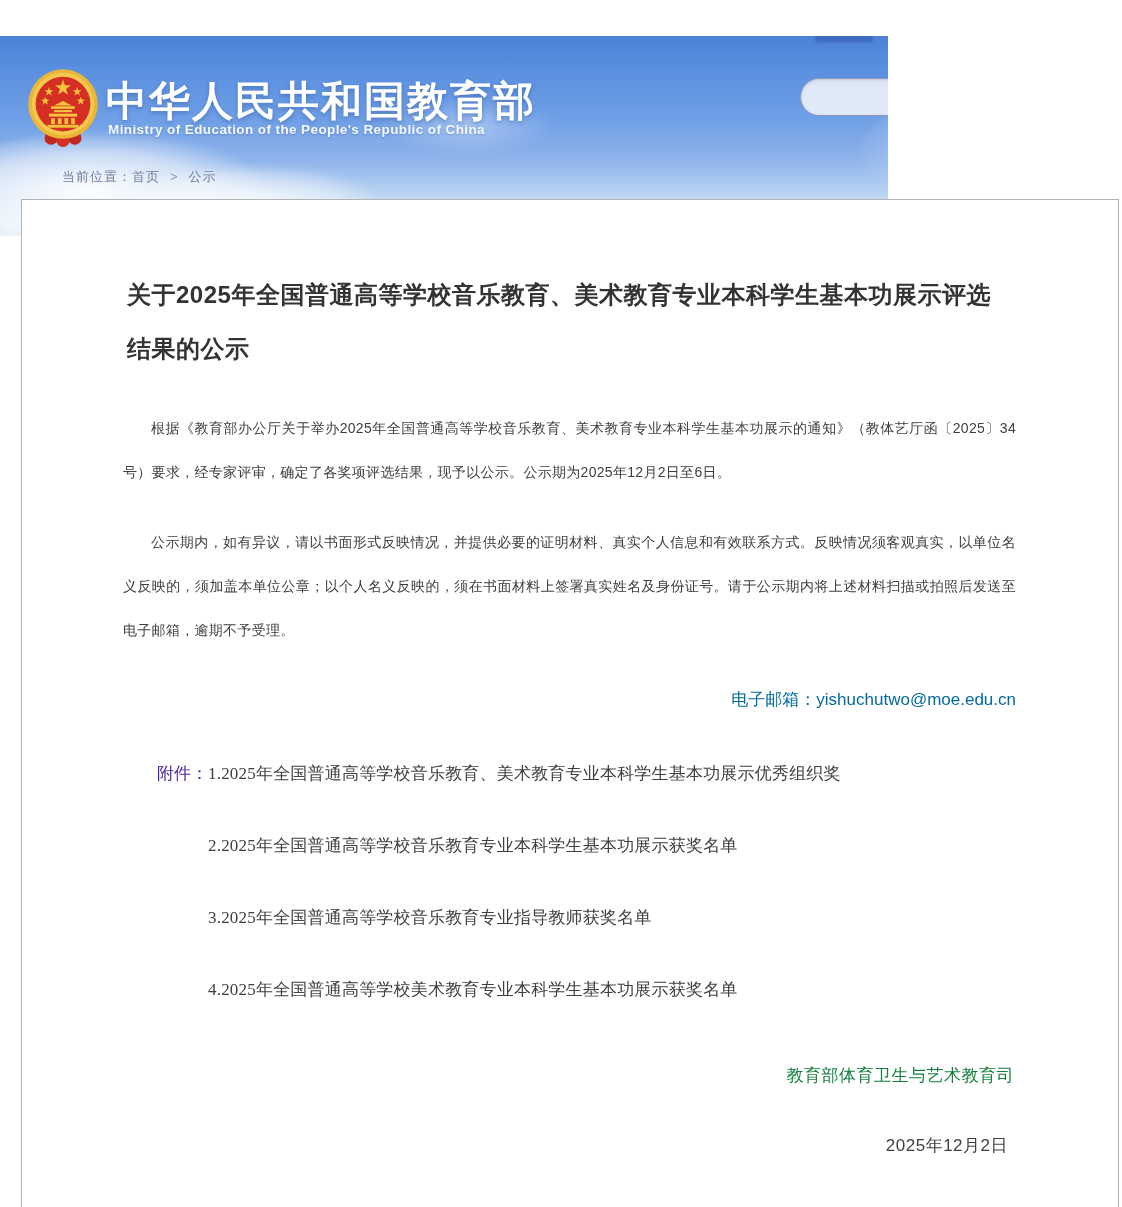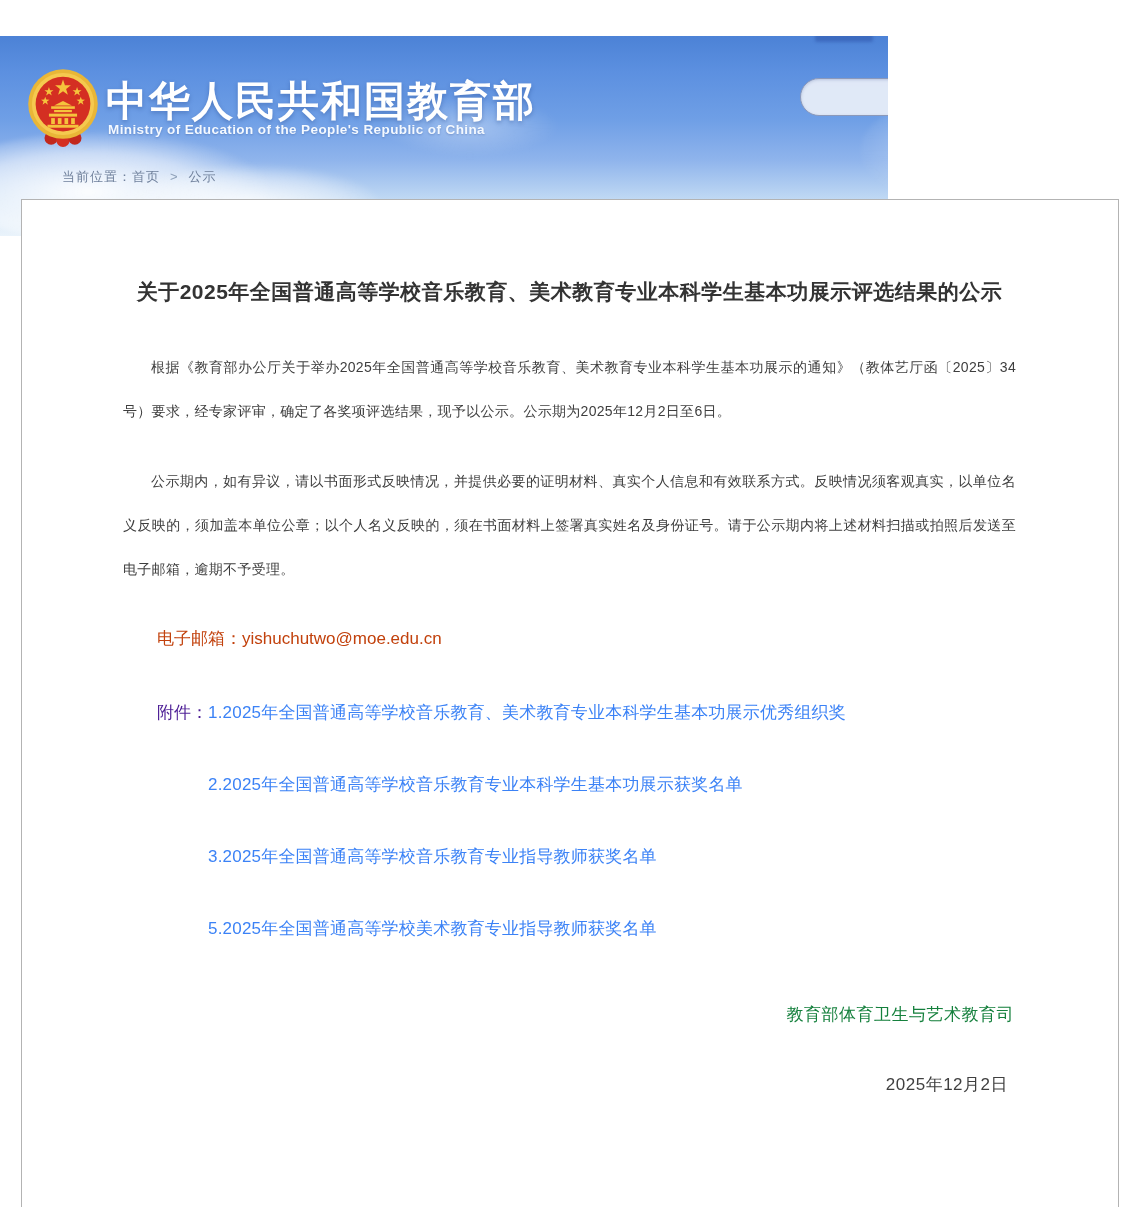--- a/index.html
+++ b/index.html
@@ -114,40 +114,40 @@
   .content-box {
     position: absolute; left: 21px; top: 199px;
     width: 1098px; height: 1060px;
     background: #ffffff;
     border: 1px solid #b3b3b3;
     padding: 62px 102px 0 101px;
   }
 
   .doc-title {
     width: 885px; margin: 6px auto 30px auto;
-    font-size: 21px; font-weight: bold; color: #333333;
-    text-align: center; line-height: 2.25; letter-spacing: 0.5px;
+    font-size: 24px; font-weight: bold; color: #333333;
+    line-height: 2.25; letter-spacing: 0.5px;
   }
 
   .doc-p {
     font-size: 14px; color: #3e3e3e; line-height: 44px;
     text-indent: 2em; letter-spacing: 0.3px;
     margin-bottom: 26px; text-align: justify;
   }
 
   .email-line {
-    font-size: 17px; color: #c2410c; line-height: 44px;
-    margin: 26px 0 30px 0; padding-left: 34px;
+    font-size: 17px; color: #0369a1; line-height: 44px;
+    margin: 26px 0 30px 0; padding-left: 34px; text-align: right;
   }
 
   .attachments { margin-top: 8px; }
   .attach-row { padding-left: 85px; line-height: 44px; margin-bottom: 28px; font-size: 17px; }
   .attach-row.first { padding-left: 34px; }
   .attach-label { color: #4c1d95; }
-  .attach-link { color: #3b82f6; text-decoration: none; cursor: pointer; letter-spacing: 0.2px; }
+  .attach-link { color: #404040; text-decoration: none; cursor: pointer; letter-spacing: 0.2px; font-family: Liberation Serif, serif; }
 
   .signer {
     font-size: 17px; color: #15803d; text-align: right;
     line-height: 44px; margin-top: 42px; padding-right: 2px;
     letter-spacing: 0.5px;
   }
   .doc-date {
     font-size: 17px; color: #3f3f3f; text-align: right;
     line-height: 44px; margin-top: 26px; padding-right: 8px;
     letter-spacing: 0.5px;
@@ -235,21 +235,21 @@
       <div class="attach-row first">
         <span class="attach-label">附件：</span><a class="attach-link">1.2025年全国普通高等学校音乐教育、美术教育专业本科学生基本功展示优秀组织奖</a>
       </div>
       <div class="attach-row">
         <a class="attach-link">2.2025年全国普通高等学校音乐教育专业本科学生基本功展示获奖名单</a>
       </div>
       <div class="attach-row">
         <a class="attach-link">3.2025年全国普通高等学校音乐教育专业指导教师获奖名单</a>
       </div>
       <div class="attach-row">
-        <a class="attach-link">5.2025年全国普通高等学校美术教育专业指导教师获奖名单</a>
+        <a class="attach-link">4.2025年全国普通高等学校美术教育专业本科学生基本功展示获奖名单</a>
       </div>
     </div>
 
     <div class="signer">教育部体育卫生与艺术教育司</div>
 
     <div class="doc-date">2025年12月2日</div>
 
   </div>
 </div>
 

